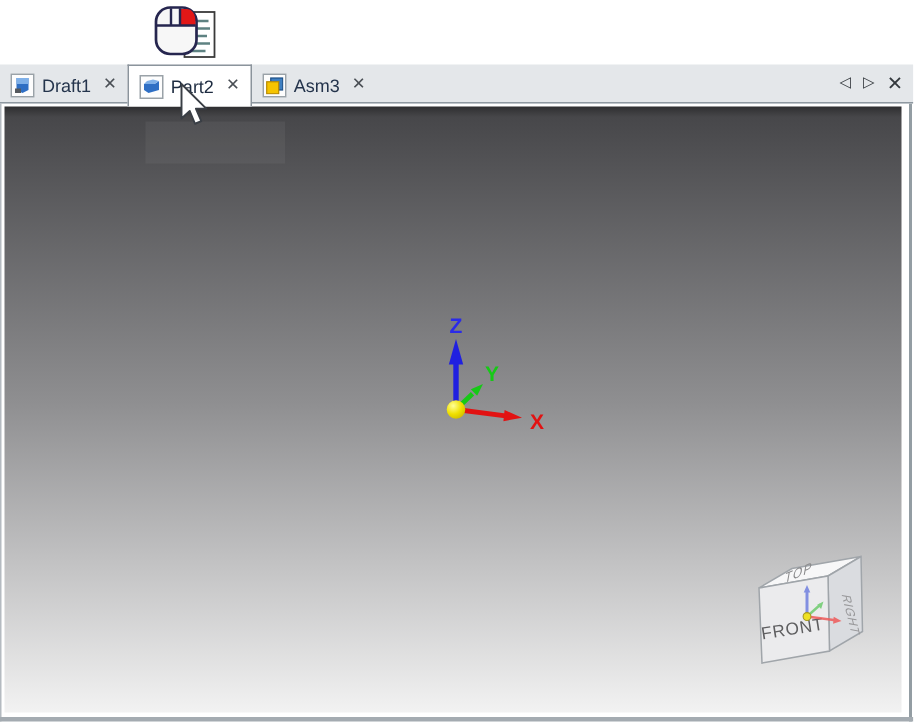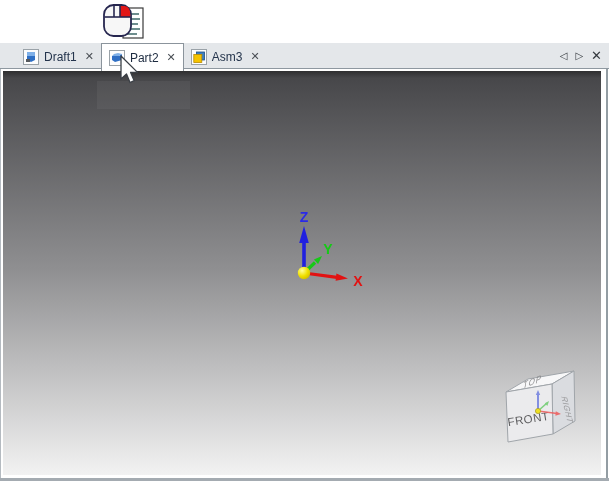--- a/index.html
+++ b/index.html
@@ -5,21 +5,21 @@
   html,body{margin:0;padding:0;}
   body{font-family:"Liberation Sans", sans-serif; background:#ffffff;}
   .app{position:relative;width:609px;height:483px;background:#ffffff;overflow:hidden;}
 
   
   .shortcut-icon{position:absolute;left:102px;top:1px;width:44px;height:40px;z-index:2;}
 
   
   .tab-bar{position:absolute;top:43px;left:0;width:609px;height:26px;background:#e4e7ea;
            border-bottom:1px solid #8e98a0;box-sizing:border-box;display:flex;align-items:flex-end;
-           padding-left:16px;z-index:3;}
+           padding-left:0;z-index:3;}
   .tab{display:flex;align-items:center;gap:5px;padding:0 7px;height:23px;font-size:12px;
        color:#24344c;white-space:nowrap;}
   .tab.active{background:#ffffff;border:1px solid #8b949c;border-bottom:none;height:27px;
               margin-bottom:-3px;position:relative;z-index:4;color:#1d2b40;}
   .tab-icon-frame{width:16px;height:16px;background:#fdfdfd;border:1px solid #9aa2a8;
                   box-sizing:border-box;display:flex;align-items:center;justify-content:center;}
   .tab-close{font-size:11px;color:#4a4f55;margin-left:3px;line-height:1;}
   .tab-controls{margin-left:auto;display:flex;align-items:center;gap:8px;padding:0 7px 6px 0;color:#33383d;}
   .nav-arrow{font-size:10px;line-height:1;}
   .nav-close{font-size:13px;line-height:1;}

